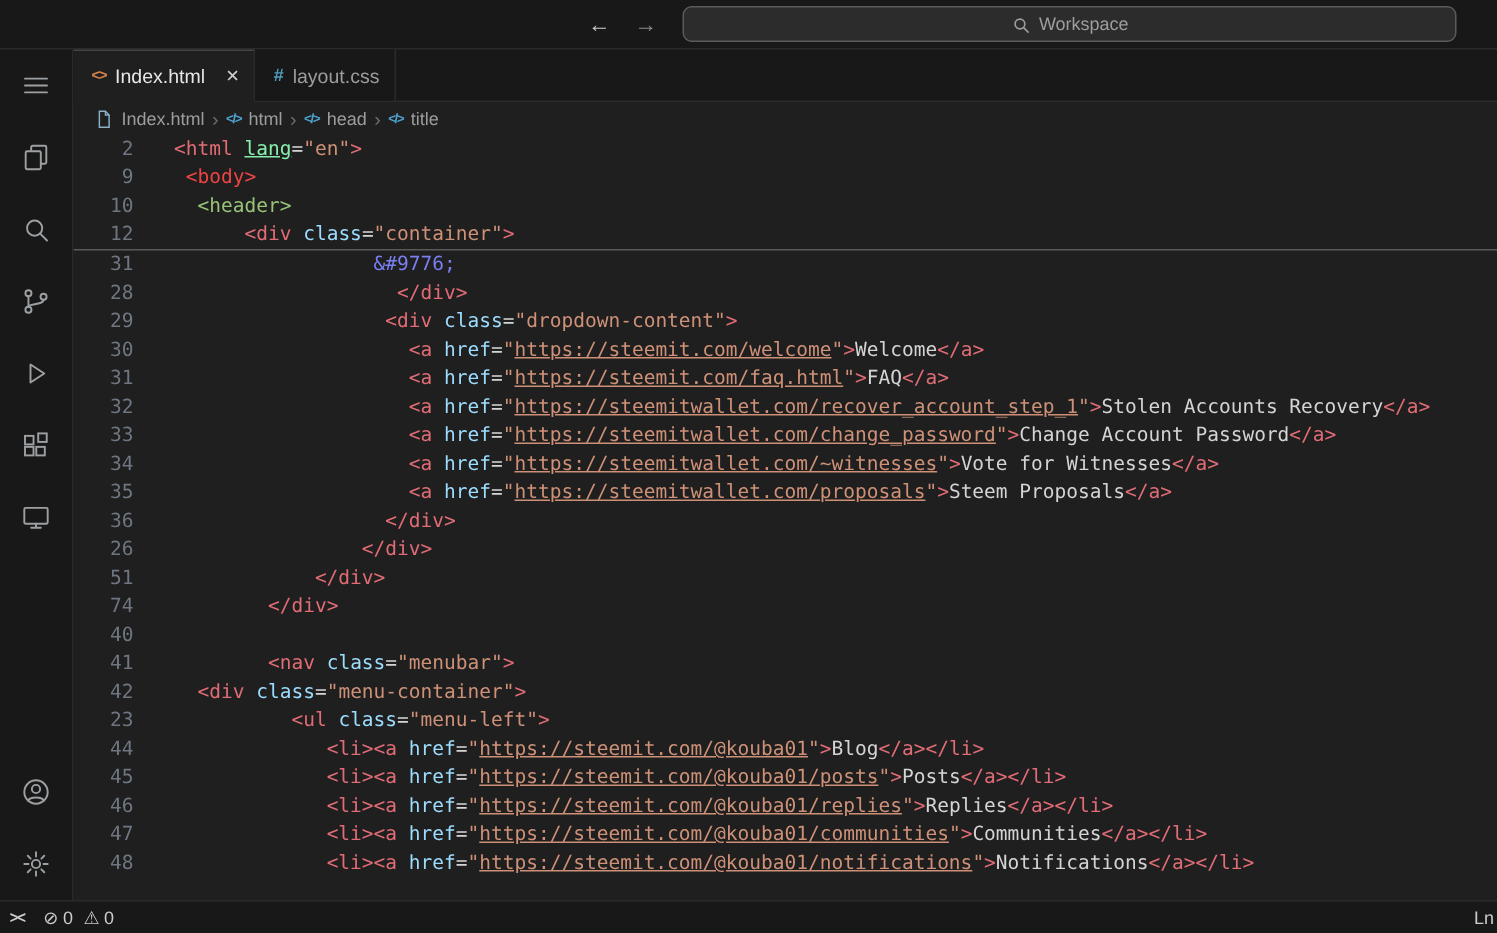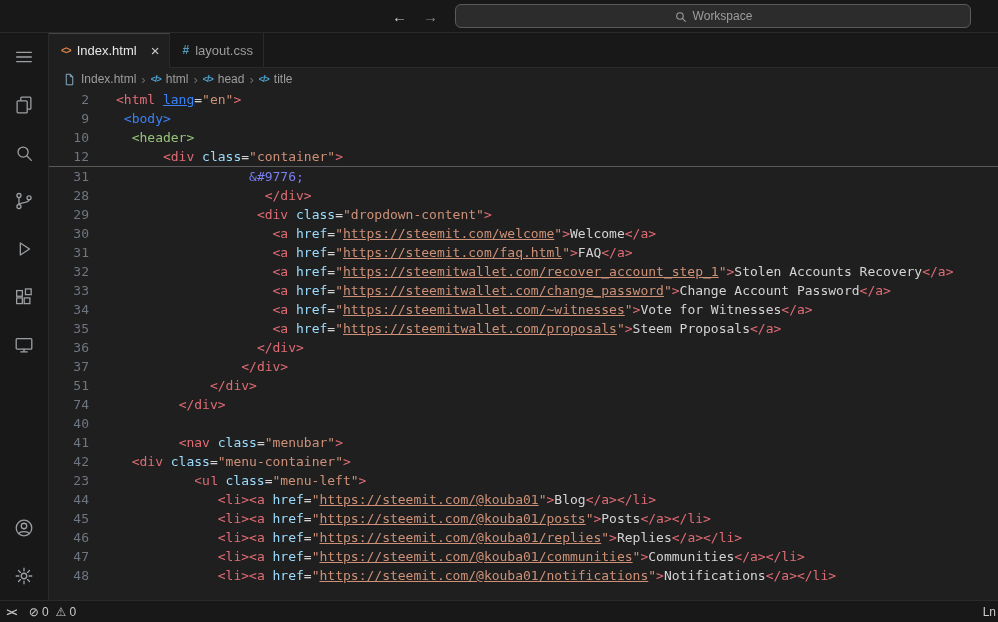--- a/index.html
+++ b/index.html
@@ -172,43 +172,43 @@
         <span class="bc-sep">›</span>
         <span class="bc-sym">&lt;/&gt;</span>
         <span>head</span>
         <span class="bc-sep">›</span>
         <span class="bc-sym">&lt;/&gt;</span>
         <span>title</span>
       </div>
 
       <div class="editor">
         <div class="sticky" id="sticky">
-            <div class="code-line"><span class="ln">2</span><span class="code"><span></span><span style="color: rgb(224, 108, 117);">&lt;html </span><span style="color: #3b82f6; text-decoration: underline;">lang</span><span style="color: rgb(212, 212, 212);">=</span><span style="color: rgb(206, 145, 120);">"en"</span><span style="color: rgb(224, 108, 117);">&gt;</span></span></div>
-            <div class="code-line"><span class="ln">9</span><span class="code"><span> </span><span style="color: #3b82f6; text-align: center;">&lt;body&gt;</span></span></div>
+            <div class="code-line"><span class="ln">2</span><span class="code"><span></span><span style="color: rgb(224, 108, 117);">&lt;html </span><span style="color: #86efac; text-decoration: underline;">lang</span><span style="color: rgb(212, 212, 212);">=</span><span style="color: rgb(206, 145, 120);">"en"</span><span style="color: rgb(224, 108, 117);">&gt;</span></span></div>
+            <div class="code-line"><span class="ln">9</span><span class="code"><span> </span><span style="color: #ef4444; text-align: center;">&lt;body&gt;</span></span></div>
             <div class="code-line"><span class="ln">10</span><span class="code"><span>  </span><span style="color: rgb(152, 195, 121);">&lt;header&gt;</span></span></div>
             <div class="code-line"><span class="ln">12</span><span class="code"><span>      </span><span style="color: rgb(224, 108, 117);">&lt;div </span><span style="color: rgb(156, 220, 254);">class</span><span style="color: rgb(212, 212, 212);">=</span><span style="color: rgb(206, 145, 120);">"container"</span><span style="color: rgb(224, 108, 117);">&gt;</span></span></div>
           </div>
         <div class="lines" id="lines">
             <div class="code-line"><span class="ln">31</span><span class="code"><span>                 </span><span style="color: rgb(122, 127, 242);">&amp;#9776;</span></span></div>
             <div class="code-line"><span class="ln">28</span><span class="code"><span>                   </span><span style="color: rgb(224, 108, 117);">&lt;/div&gt;</span></span></div>
             <div class="code-line"><span class="ln">29</span><span class="code"><span>                  </span><span style="color: rgb(224, 108, 117);">&lt;div </span><span style="color: rgb(156, 220, 254);">class</span><span style="color: rgb(212, 212, 212);">=</span><span style="color: rgb(206, 145, 120);">"dropdown-content"</span><span style="color: rgb(224, 108, 117);">&gt;</span></span></div>
             <div class="code-line"><span class="ln">30</span><span class="code"><span>                    </span><span style="color: rgb(224, 108, 117);">&lt;a </span><span style="color: rgb(156, 220, 254);">href</span><span style="color: rgb(212, 212, 212);">=</span><span style="color: rgb(206, 145, 120);">"</span><span class="u" style="color: rgb(206, 145, 120);">https://steemit.com/welcome</span><span style="color: rgb(206, 145, 120);">"</span><span style="color: rgb(224, 108, 117);">&gt;</span><span style="color: rgb(212, 212, 212);">Welcome</span><span style="color: rgb(224, 108, 117);">&lt;/a&gt;</span></span></div>
             <div class="code-line"><span class="ln">31</span><span class="code"><span>                    </span><span style="color: rgb(224, 108, 117);">&lt;a </span><span style="color: rgb(156, 220, 254);">href</span><span style="color: rgb(212, 212, 212);">=</span><span style="color: rgb(206, 145, 120);">"</span><span class="u" style="color: rgb(206, 145, 120);">https://steemit.com/faq.html</span><span style="color: rgb(206, 145, 120);">"</span><span style="color: rgb(224, 108, 117);">&gt;</span><span style="color: rgb(212, 212, 212);">FAQ</span><span style="color: rgb(224, 108, 117);">&lt;/a&gt;</span></span></div>
             <div class="code-line"><span class="ln">32</span><span class="code"><span>                    </span><span style="color: rgb(224, 108, 117);">&lt;a </span><span style="color: rgb(156, 220, 254);">href</span><span style="color: rgb(212, 212, 212);">=</span><span style="color: rgb(206, 145, 120);">"</span><span class="u" style="color: rgb(206, 145, 120);">https://steemitwallet.com/recover_account_step_1</span><span style="color: rgb(206, 145, 120);">"</span><span style="color: rgb(224, 108, 117);">&gt;</span><span style="color: rgb(212, 212, 212);">Stolen Accounts Recovery</span><span style="color: rgb(224, 108, 117);">&lt;/a&gt;</span></span></div>
             <div class="code-line"><span class="ln">33</span><span class="code"><span>                    </span><span style="color: rgb(224, 108, 117);">&lt;a </span><span style="color: rgb(156, 220, 254);">href</span><span style="color: rgb(212, 212, 212);">=</span><span style="color: rgb(206, 145, 120);">"</span><span class="u" style="color: rgb(206, 145, 120);">https://steemitwallet.com/change_password</span><span style="color: rgb(206, 145, 120);">"</span><span style="color: rgb(224, 108, 117);">&gt;</span><span style="color: rgb(212, 212, 212);">Change Account Password</span><span style="color: rgb(224, 108, 117);">&lt;/a&gt;</span></span></div>
             <div class="code-line"><span class="ln">34</span><span class="code"><span>                    </span><span style="color: rgb(224, 108, 117);">&lt;a </span><span style="color: rgb(156, 220, 254);">href</span><span style="color: rgb(212, 212, 212);">=</span><span style="color: rgb(206, 145, 120);">"</span><span class="u" style="color: rgb(206, 145, 120);">https://steemitwallet.com/~witnesses</span><span style="color: rgb(206, 145, 120);">"</span><span style="color: rgb(224, 108, 117);">&gt;</span><span style="color: rgb(212, 212, 212);">Vote for Witnesses</span><span style="color: rgb(224, 108, 117);">&lt;/a&gt;</span></span></div>
             <div class="code-line"><span class="ln">35</span><span class="code"><span>                    </span><span style="color: rgb(224, 108, 117);">&lt;a </span><span style="color: rgb(156, 220, 254);">href</span><span style="color: rgb(212, 212, 212);">=</span><span style="color: rgb(206, 145, 120);">"</span><span class="u" style="color: rgb(206, 145, 120);">https://steemitwallet.com/proposals</span><span style="color: rgb(206, 145, 120);">"</span><span style="color: rgb(224, 108, 117);">&gt;</span><span style="color: rgb(212, 212, 212);">Steem Proposals</span><span style="color: rgb(224, 108, 117);">&lt;/a&gt;</span></span></div>
             <div class="code-line"><span class="ln">36</span><span class="code"><span>                  </span><span style="color: rgb(224, 108, 117);">&lt;/div&gt;</span></span></div>
-            <div class="code-line"><span class="ln">37</span><span class="code"><span>                </span><span style="color: rgb(224, 108, 117);">&lt;/div&gt;</span></span></div>
+            <div class="code-line"><span class="ln">26</span><span class="code"><span>                </span><span style="color: rgb(224, 108, 117);">&lt;/div&gt;</span></span></div>
             <div class="code-line"><span class="ln">51</span><span class="code"><span>            </span><span style="color: rgb(224, 108, 117);">&lt;/div&gt;</span></span></div>
             <div class="code-line"><span class="ln">74</span><span class="code"><span>        </span><span style="color: rgb(224, 108, 117);">&lt;/div&gt;</span></span></div>
             <div class="code-line"><span class="ln">40</span><span class="code"><span></span></span></div>
             <div class="code-line"><span class="ln">41</span><span class="code"><span>        </span><span style="color: rgb(224, 108, 117);">&lt;nav </span><span style="color: rgb(156, 220, 254);">class</span><span style="color: rgb(212, 212, 212);">=</span><span style="color: rgb(206, 145, 120);">"menubar"</span><span style="color: rgb(224, 108, 117);">&gt;</span></span></div>
             <div class="code-line"><span class="ln">42</span><span class="code"><span>  </span><span style="color: rgb(224, 108, 117);">&lt;div </span><span style="color: rgb(156, 220, 254);">class</span><span style="color: rgb(212, 212, 212);">=</span><span style="color: rgb(206, 145, 120);">"menu-container"</span><span style="color: rgb(224, 108, 117);">&gt;</span></span></div>
-            <div class="code-line"><span class="ln">23</span><span class="code"><span>          </span><span style="color: rgb(224, 108, 117); font-family: Liberation Mono, monospace;">&lt;ul </span><span style="color: rgb(156, 220, 254);">class</span><span style="color: rgb(212, 212, 212);">=</span><span style="color: rgb(206, 145, 120);">"menu-left"</span><span style="color: rgb(224, 108, 117);">&gt;</span></span></div>
+            <div class="code-line"><span class="ln">23</span><span class="code"><span>          </span><span style="color: rgb(224, 108, 117);">&lt;ul </span><span style="color: rgb(156, 220, 254);">class</span><span style="color: rgb(212, 212, 212);">=</span><span style="color: rgb(206, 145, 120);">"menu-left"</span><span style="color: rgb(224, 108, 117);">&gt;</span></span></div>
             <div class="code-line"><span class="ln">44</span><span class="code"><span>             </span><span style="color: rgb(224, 108, 117);">&lt;li&gt;&lt;a </span><span style="color: rgb(156, 220, 254);">href</span><span style="color: rgb(212, 212, 212);">=</span><span style="color: rgb(206, 145, 120);">"</span><span class="u" style="color: rgb(206, 145, 120);">https://steemit.com/@kouba01</span><span style="color: rgb(206, 145, 120);">"</span><span style="color: rgb(224, 108, 117);">&gt;</span><span style="color: rgb(212, 212, 212);">Blog</span><span style="color: rgb(224, 108, 117);">&lt;/a&gt;&lt;/li&gt;</span></span></div>
             <div class="code-line"><span class="ln">45</span><span class="code"><span>             </span><span style="color: rgb(224, 108, 117);">&lt;li&gt;&lt;a </span><span style="color: rgb(156, 220, 254);">href</span><span style="color: rgb(212, 212, 212);">=</span><span style="color: rgb(206, 145, 120);">"</span><span class="u" style="color: rgb(206, 145, 120);">https://steemit.com/@kouba01/posts</span><span style="color: rgb(206, 145, 120);">"</span><span style="color: rgb(224, 108, 117);">&gt;</span><span style="color: rgb(212, 212, 212);">Posts</span><span style="color: rgb(224, 108, 117);">&lt;/a&gt;&lt;/li&gt;</span></span></div>
             <div class="code-line"><span class="ln">46</span><span class="code"><span>             </span><span style="color: rgb(224, 108, 117);">&lt;li&gt;&lt;a </span><span style="color: rgb(156, 220, 254);">href</span><span style="color: rgb(212, 212, 212);">=</span><span style="color: rgb(206, 145, 120);">"</span><span class="u" style="color: rgb(206, 145, 120);">https://steemit.com/@kouba01/replies</span><span style="color: rgb(206, 145, 120);">"</span><span style="color: rgb(224, 108, 117);">&gt;</span><span style="color: rgb(212, 212, 212);">Replies</span><span style="color: rgb(224, 108, 117);">&lt;/a&gt;&lt;/li&gt;</span></span></div>
             <div class="code-line"><span class="ln">47</span><span class="code"><span>             </span><span style="color: rgb(224, 108, 117);">&lt;li&gt;&lt;a </span><span style="color: rgb(156, 220, 254);">href</span><span style="color: rgb(212, 212, 212);">=</span><span style="color: rgb(206, 145, 120);">"</span><span class="u" style="color: rgb(206, 145, 120);">https://steemit.com/@kouba01/communities</span><span style="color: rgb(206, 145, 120);">"</span><span style="color: rgb(224, 108, 117);">&gt;</span><span style="color: rgb(212, 212, 212);">Communities</span><span style="color: rgb(224, 108, 117);">&lt;/a&gt;&lt;/li&gt;</span></span></div>
             <div class="code-line"><span class="ln">48</span><span class="code"><span>             </span><span style="color: rgb(224, 108, 117);">&lt;li&gt;&lt;a </span><span style="color: rgb(156, 220, 254);">href</span><span style="color: rgb(212, 212, 212);">=</span><span style="color: rgb(206, 145, 120);">"</span><span class="u" style="color: rgb(206, 145, 120);">https://steemit.com/@kouba01/notifications</span><span style="color: rgb(206, 145, 120);">"</span><span style="color: rgb(224, 108, 117);">&gt;</span><span style="color: rgb(212, 212, 212);">Notifications</span><span style="color: rgb(224, 108, 117);">&lt;/a&gt;&lt;/li&gt;</span></span></div>
           </div>
       </div>
 
     </div>
   </div>

